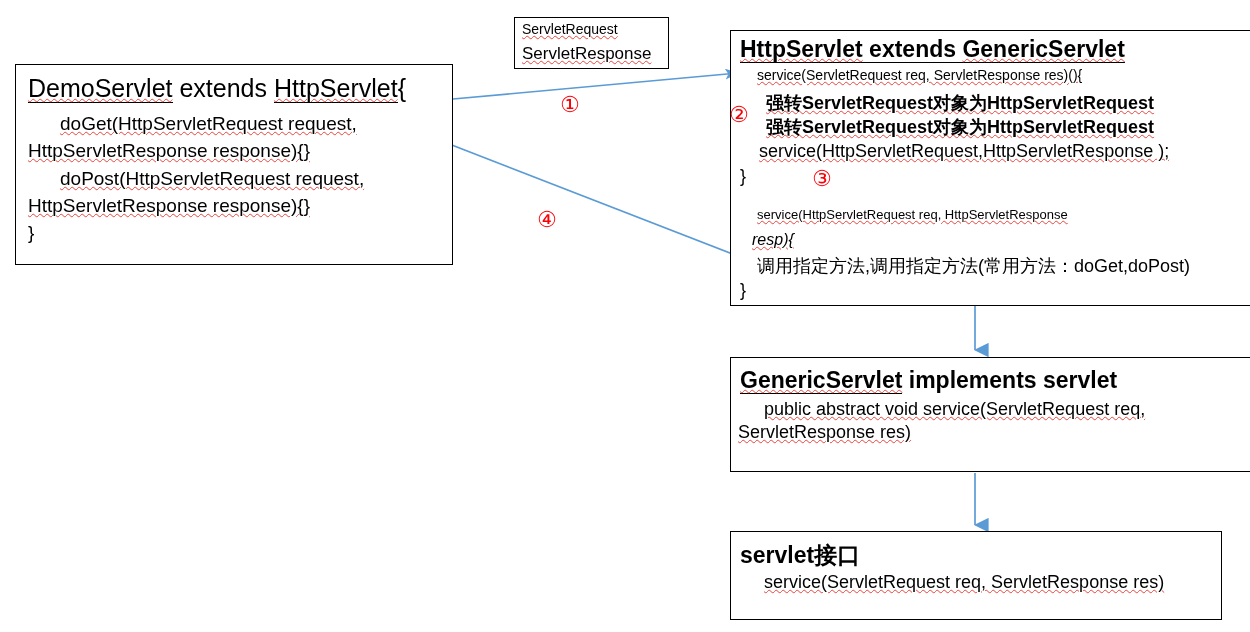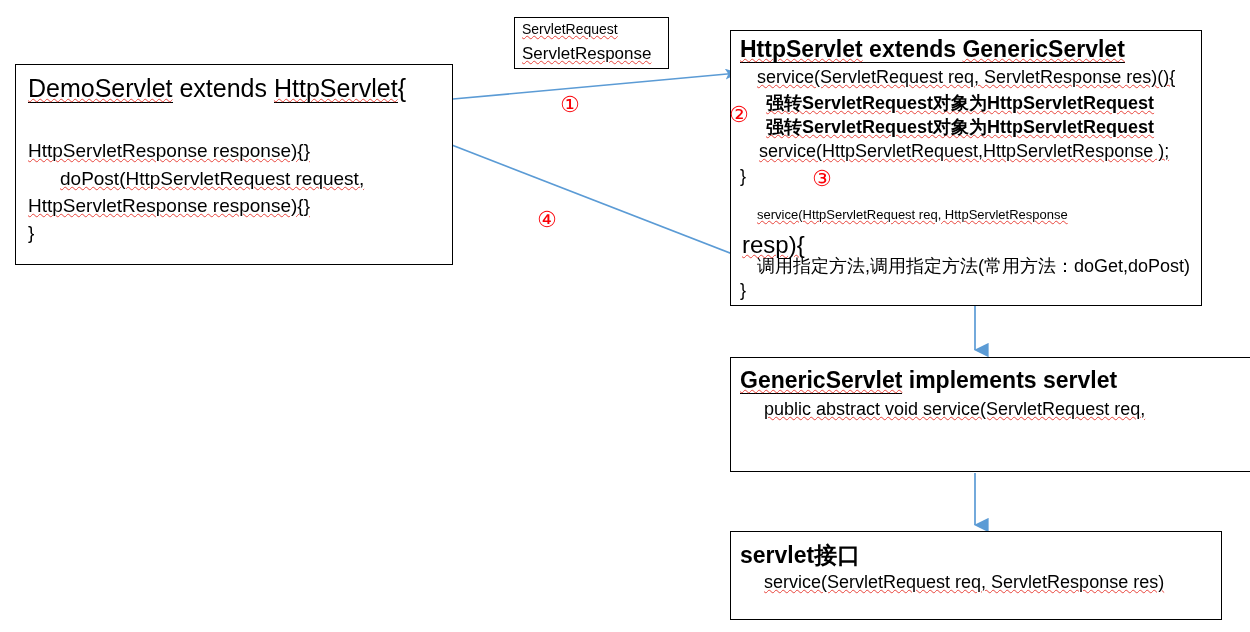--- a/index.html
+++ b/index.html
@@ -62,53 +62,55 @@
 
   <g>
     <line x1="975" y1="473" x2="975" y2="525" stroke="#5B9BD5" stroke-width="1.7" marker-end="url(#ahd)"></line>
   </g>
 </svg>
 
 <div class="box" style="left:15px;top:32px;width:438px;height:201px;margin-top:32px;">
   <div class="txt" style="left:12px;top:9px;font-size:25px;">
     <span class="sp ul">DemoServlet</span><span>  extends </span><span class="sp ul">HttpServlet</span><span>{</span>
   </div>
+  <div class="txt sp" style="left:44px;top:48px;font-size:19px;">doGet(HttpServletRequest request,</div>
   <div class="txt sp" style="left:12px;top:75px;font-size:19px;">HttpServletResponse response){}</div>
   <div class="txt sp" style="left:44px;top:103px;font-size:19px;">doPost(HttpServletRequest request,</div>
   <div class="txt sp" style="left:12px;top:130px;font-size:19px;">HttpServletResponse response){}</div>
   <div class="txt" style="left:12px;top:157px;font-size:19px;">}</div>
 </div>
 
 <div class="box" style="left:514px;top:17px;width:155px;height:52px;">
   <div class="txt sp" style="left:7px;top:3px;font-size:14px;">ServletRequest</div>
   <div class="txt sp" style="left:7px;top:26px;font-size:17px;">ServletResponse</div>
 </div>
 
-<div class="box" style="left:730px;top:30px;width:472px;height:276px;">
+<div class="box" style="left:730px;top:30px;width:521px;height:276px;">
   <div class="txt b" style="left:9px;top:5px;font-size:23px;">
     <span class="sp ul">HttpServlet</span><span class="ul"> extends </span><span class="sp ul">GenericServlet</span>
   </div>
-  <div class="txt sp" style="left:26px;top:36px;font-size:18px;">service(ServletRequest req, ServletResponse res)(){</div>
+  <div class="txt sp" style="left:26px;top:36px;font-size:14px;">service(ServletRequest req, ServletResponse res)(){</div>
   <div class="txt b sp" style="left:35px;top:60px;font-size:18px;">强转ServletRequest对象为HttpServletRequest</div>
   <div class="txt b sp" style="left:35px;top:84px;font-size:18px;">强转ServletRequest对象为HttpServletRequest</div>
   <div class="txt sp" style="left:28px;top:110px;font-size:18px;">service(HttpServletRequest,HttpServletResponse );</div>
   <div class="txt" style="left:9px;top:135px;font-size:18px;">}</div>
   <div class="txt sp" style="left:26px;top:176px;font-size:13px;">service(HttpServletRequest req, HttpServletResponse</div>
-  <div class="txt sp" style="left:11px;top:200px;font-size:24px;">resp){</div>
+  <div class="txt sp" style="left:21px;top:200px;font-size:16px;font-style:italic;">resp){</div>
   <div class="txt" style="left:26px;top:223px;font-size:18px;">
     <span>调用指定方法,调用指定方法(常用方法：doGet,doPost)</span>
   </div>
   <div class="txt" style="left:9px;top:249px;font-size:18px;">}</div>
 </div>
 
 <div class="box" style="left:730px;top:357px;width:524px;height:115px;">
   <div class="txt b" style="left:9px;top:9px;font-size:23px;">
     <span class="sp ul">GenericServlet</span><span>  implements  servlet</span>
   </div>
   <div class="txt sp" style="left:33px;top:41px;font-size:18px;">public abstract void service(ServletRequest req,</div>
+  <div class="txt sp" style="left:7px;top:64px;font-size:18px;">ServletResponse res)</div>
 </div>
 
 <div class="box" style="left:730px;top:531px;width:492px;height:89px;">
   <div class="txt sp" style="left:33px;top:40px;font-size:18px;">service(ServletRequest req, ServletResponse res)</div>
   <div class="txt b" style="left:9px;top:8px;font-size:23px;">
     <span>servlet</span><span>接口</span>
   </div>
 </div>
 
 <div class="circnum" style="left:560px;top:94px;">①</div>

